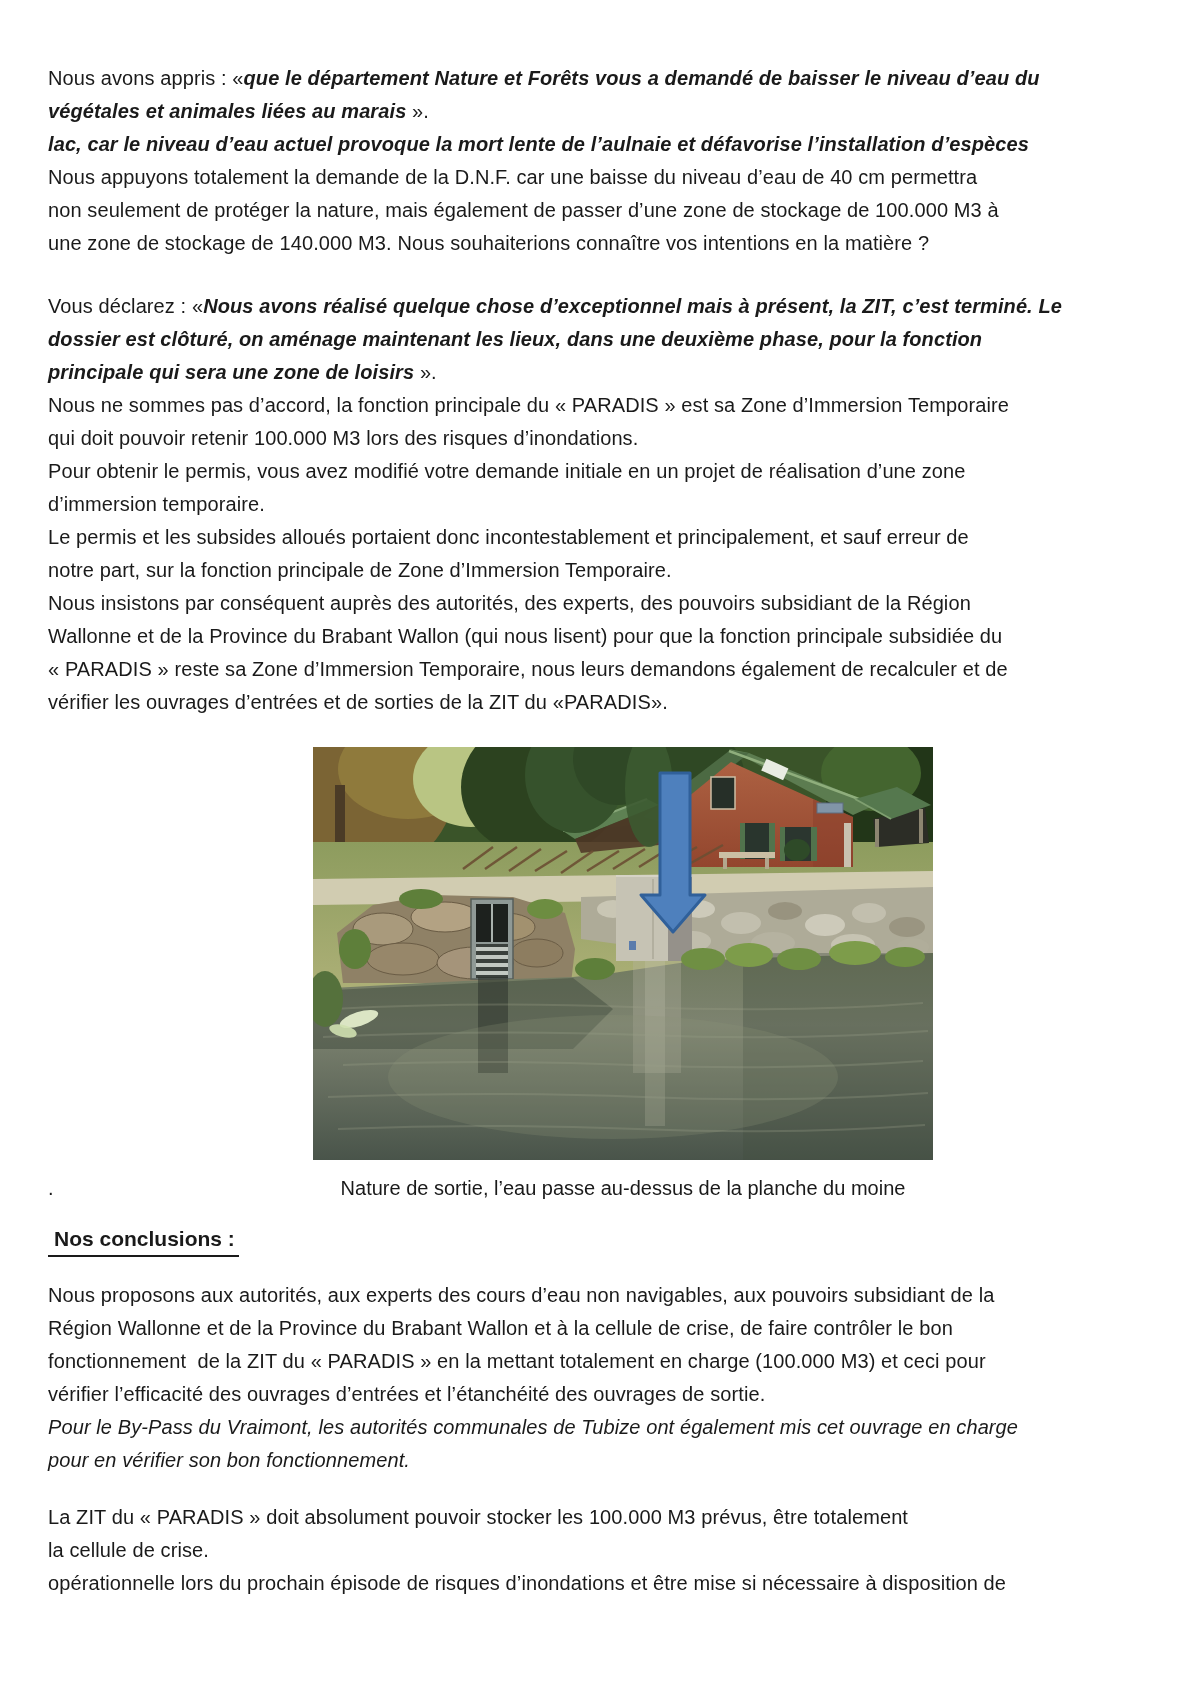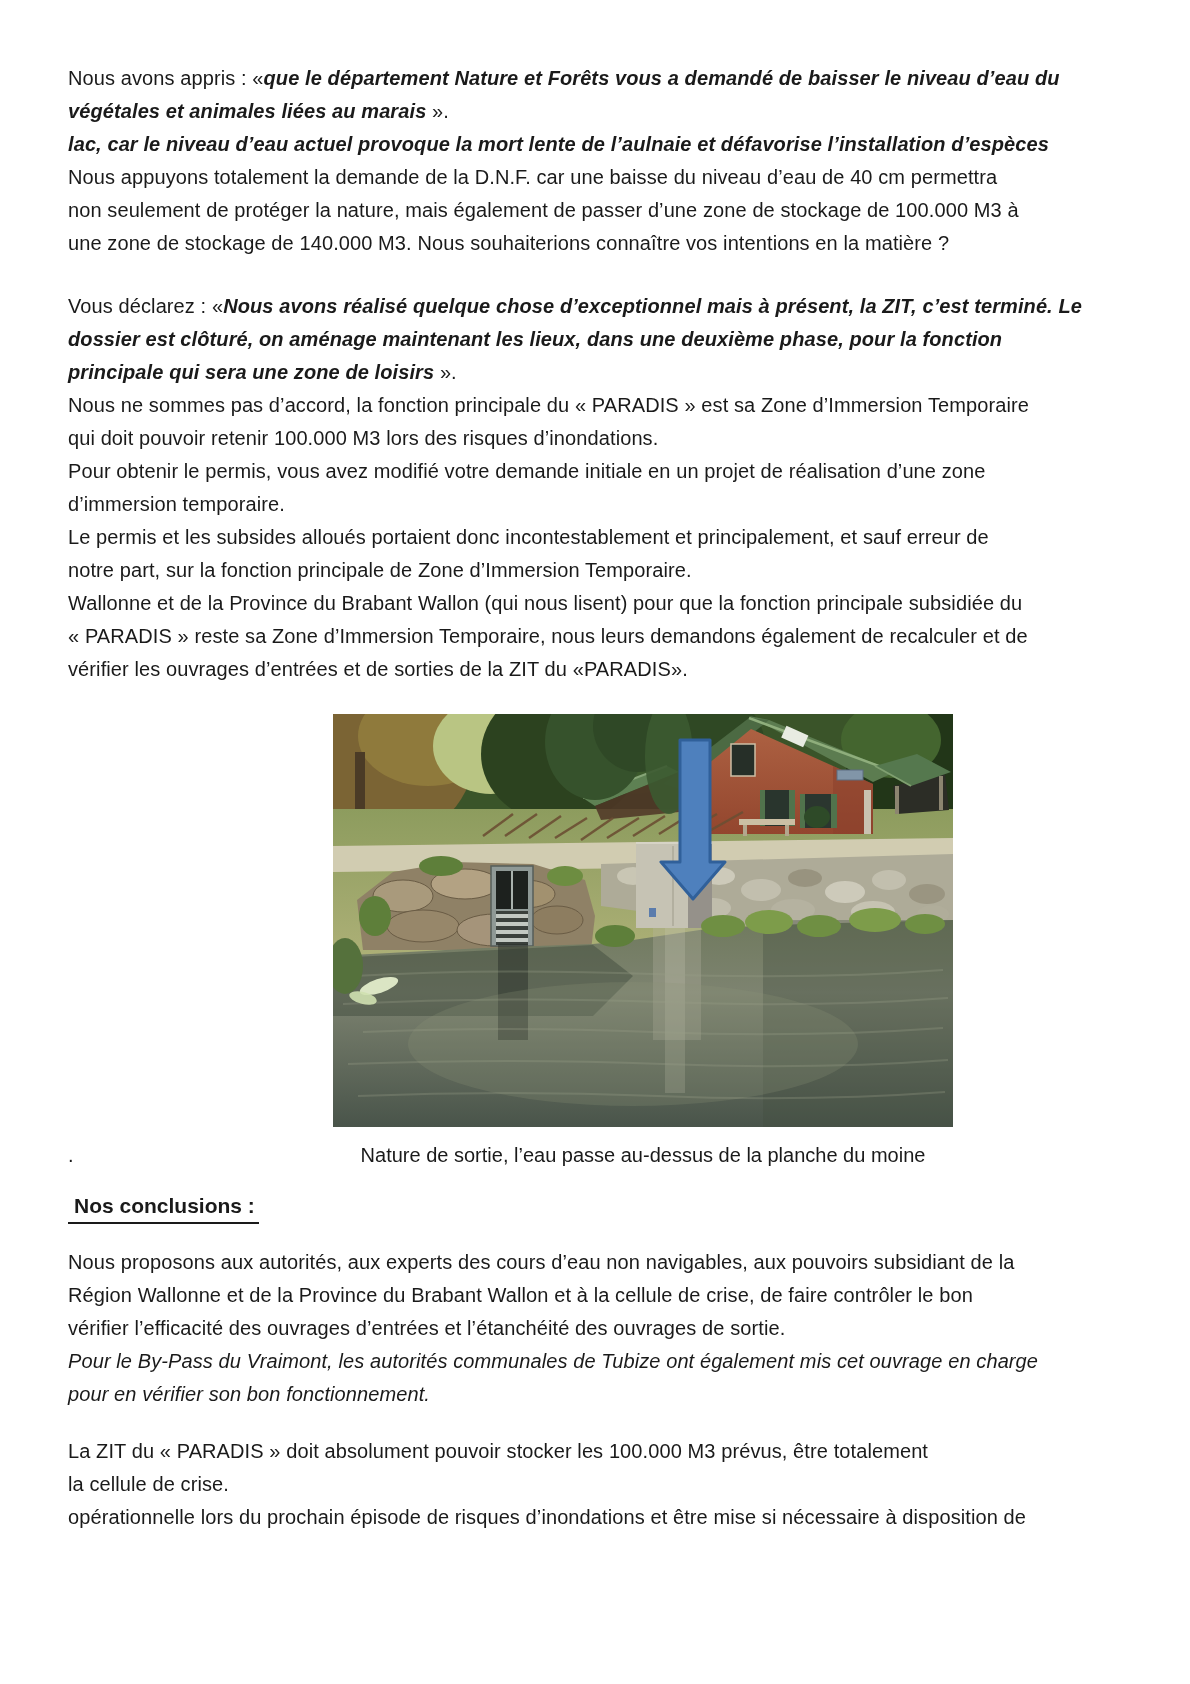--- a/index.html
+++ b/index.html
@@ -5,21 +5,21 @@
   html,body{margin:0;padding:0;}
   body{
     width:1190px;height:1684px;
     background:#ffffff;
     overflow:hidden;
     font-family:"Liberation Sans","DejaVu Sans",sans-serif;
     color:#1a1a1a;
     position:relative;
   }
   .content{
-    padding:0 68px;
+    padding:0 48px;
   }
   .para .line{
     white-space:pre;
     font-size:20px;
     line-height:33px;
     letter-spacing:0.1px;
   }
   .seg.r{font-style:normal;font-weight:normal;}
   .seg.bi{font-style:italic;font-weight:bold;}
   .seg.i{font-style:italic;}
@@ -80,20 +80,21 @@
   <div class="para para2">
       <div class="line"><span class="seg r">Vous déclarez : «</span><span class="seg bi">Nous avons réalisé quelque chose d’exceptionnel mais à présent, la ZIT, c’est terminé. Le</span></div>
       <div class="line"><span class="seg bi">dossier est clôturé, on aménage maintenant les lieux, dans une deuxième phase, pour la fonction</span></div>
       <div class="line"><span class="seg bi">principale qui sera une zone de loisirs</span><span class="seg r"> ».</span></div>
       <div class="line"><span class="seg r">Nous ne sommes pas d’accord, la fonction principale du « PARADIS » est sa Zone d’Immersion Temporaire</span></div>
       <div class="line"><span class="seg r">qui doit pouvoir retenir 100.000 M3 lors des risques d’inondations.</span></div>
       <div class="line"><span class="seg r">Pour obtenir le permis, vous avez modifié votre demande initiale en un projet de réalisation d’une zone</span></div>
       <div class="line"><span class="seg r">d’immersion temporaire.</span></div>
       <div class="line"><span class="seg r">Le permis et les subsides alloués portaient donc incontestablement et principalement, et sauf erreur de</span></div>
       <div class="line"><span class="seg r">notre part, sur la fonction principale de Zone d’Immersion Temporaire.</span></div>
+      <div class="line"><span class="seg r">Nous insistons par conséquent auprès des autorités, des experts, des pouvoirs subsidiant de la Région</span></div>
       <div class="line"><span class="seg r">Wallonne et de la Province du Brabant Wallon (qui nous lisent) pour que la fonction principale subsidiée du</span></div>
       <div class="line"><span class="seg r">« PARADIS » reste sa Zone d’Immersion Temporaire, nous leurs demandons également de recalculer et de</span></div>
       <div class="line"><span class="seg r">vérifier les ouvrages d’entrées et de sorties de la ZIT du «PARADIS».</span></div>
     </div>
 
   <figure class="photo">
     <svg viewBox="0 0 620 413" width="620" height="413">
       <defs>
         <linearGradient id="gWater" x1="0" y1="0" x2="0" y2="1">
           <stop offset="0" stop-color="#707a5e"></stop>
@@ -262,20 +263,21 @@
     <span class="caption-text">Nature de sortie, l’eau passe au-dessus de la planche du moine</span>
   </div>
 
   <div class="conclusions-heading">
     <span class="u">Nos conclusions :</span>
   </div>
 
   <div class="para para3">
       <div class="line"><span class="seg r">Nous proposons aux autorités, aux experts des cours d’eau non navigables, aux pouvoirs subsidiant de la</span></div>
       <div class="line"><span class="seg r">Région Wallonne et de la Province du Brabant Wallon et à la cellule de crise, de faire contrôler le bon</span></div>
+      <div class="line"><span class="seg r">fonctionnement  de la ZIT du « PARADIS » en la mettant totalement en charge (100.000 M3) et ceci pour</span></div>
       <div class="line"><span class="seg r">vérifier l’efficacité des ouvrages d’entrées et l’étanchéité des ouvrages de sortie.</span></div>
       <div class="line"><span class="seg i">Pour le By-Pass du Vraimont, les autorités communales de Tubize ont également mis cet ouvrage en charge</span></div>
       <div class="line"><span class="seg i">pour en vérifier son bon fonctionnement.</span></div>
     </div>
 
   <div class="para para4">
       <div class="line"><span class="seg r">La ZIT du « PARADIS » doit absolument pouvoir stocker les 100.000 M3 prévus, être totalement</span></div>
       <div class="line"><span class="seg r">la cellule de crise.</span></div>
       <div class="line"><span class="seg r">opérationnelle lors du prochain épisode de risques d’inondations et être mise si nécessaire à disposition de</span></div>
     </div>

